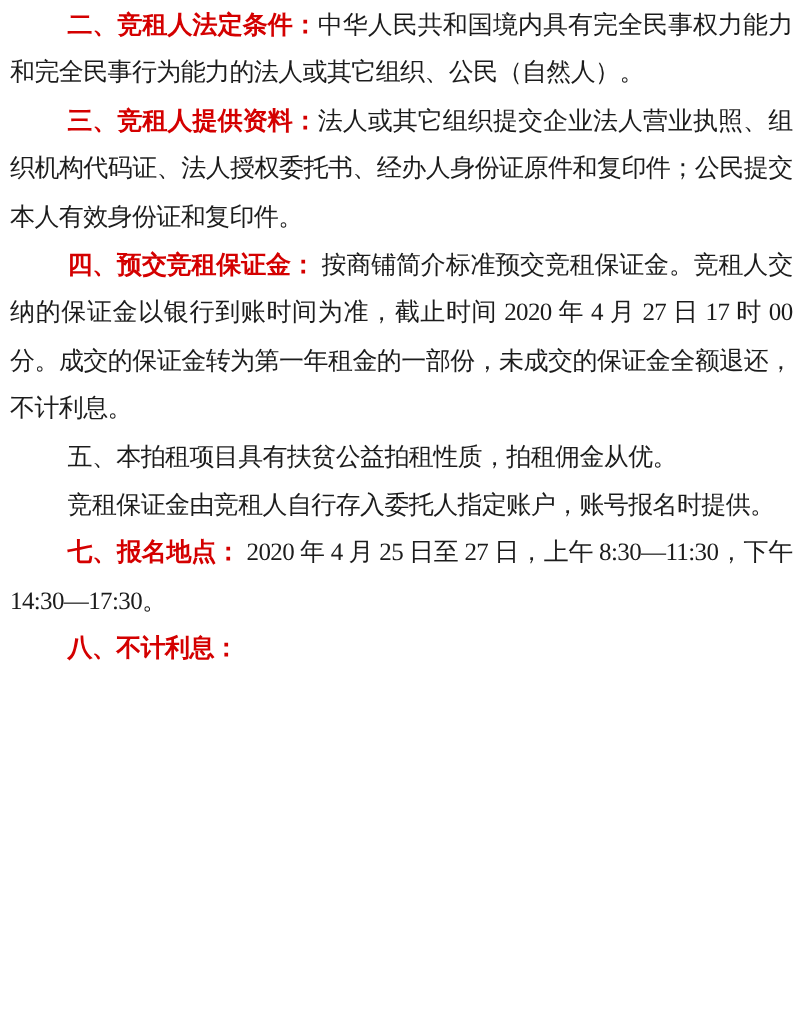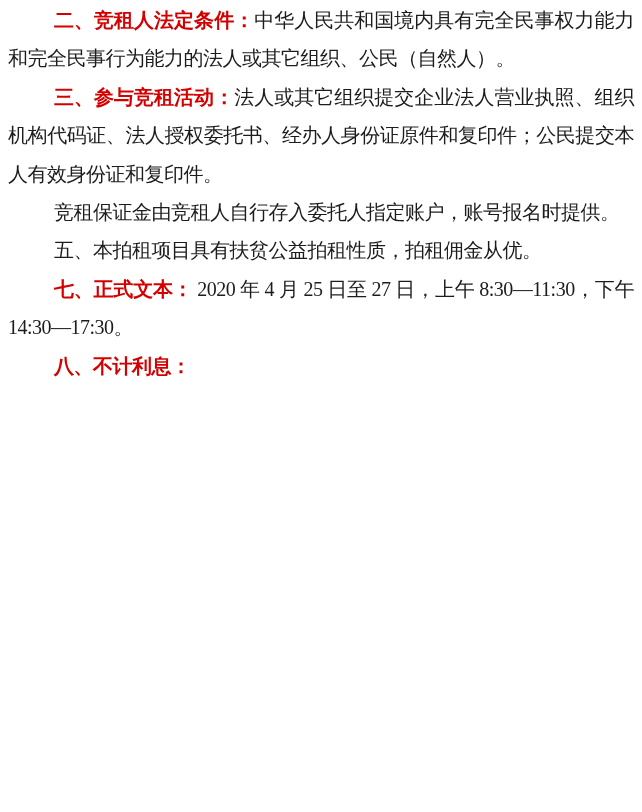--- a/index.html
+++ b/index.html
@@ -36,25 +36,26 @@
   .body-text {
     font-weight: normal;
   }
 </style>
 </head>
 <body style="background: rgb(255, 255, 255);">
 
 <div class="doc">
   <p class="para"><span class="sec-heading">二、竞租人法定条件：</span><span class="body-text">中华人民共和国境内具有完全民事权力能力和完全民事行为能力的法人或其它组织、公民（自然人）。</span></p>
 
-  <p class="para"><span class="sec-heading">三、参与竞租活动：</span><span class="body-text">法人或其它组织提交企业法人营业执照、组织机构代码证、法人授权委托书、经办人身份证原件和复印件；公民提交本人有效身份证和复印件。</span></p>
+  <p class="para"><span class="sec-heading">三、竞租人提供资料：</span><span class="body-text">法人或其它组织提交企业法人营业执照、组织机构代码证、法人授权委托书、经办人身份证原件和复印件；公民提交本人有效身份证和复印件。</span></p>
 
+  <p class="para"><span class="sec-heading">四、预交竞租保证金：</span><span class="body-text"> 按商铺简介标准预交竞租保证金。竞租人交纳的保证金以银行到账时间为准，截止时间 2020 年 4 月 27 日 17 时 00 分。成交的保证金转为第一年租金的一部份，未成交的保证金全额退还，不计利息。</span></p>
+
+  <p class="para"><span class="sec-heading"></span><span class="body-text">五、本拍租项目具有扶贫公益拍租性质，拍租佣金从优。</span></p>
 
   <p class="para"><span class="sec-heading"></span><span class="body-text">竞租保证金由竞租人自行存入委托人指定账户，账号报名时提供。</span></p>
 
-  <p class="para"><span class="sec-heading"></span><span class="body-text">五、本拍租项目具有扶贫公益拍租性质，拍租佣金从优。</span></p>
 
-
-  <p class="para"><span class="sec-heading">七、正式文本：</span><span class="body-text"> 2020 年 4 月 25 日至 27 日，上午 8:30—11:30，下午 14:30—17:30。</span></p>
+  <p class="para"><span class="sec-heading">七、报名地点：</span><span class="body-text"> 2020 年 4 月 25 日至 27 日，上午 8:30—11:30，下午 14:30—17:30。</span></p>
 
   <p class="para"><span class="sec-heading">八、不计利息：</span><span class="body-text"></span></p>
 
 </div>
 
 </body></html>

